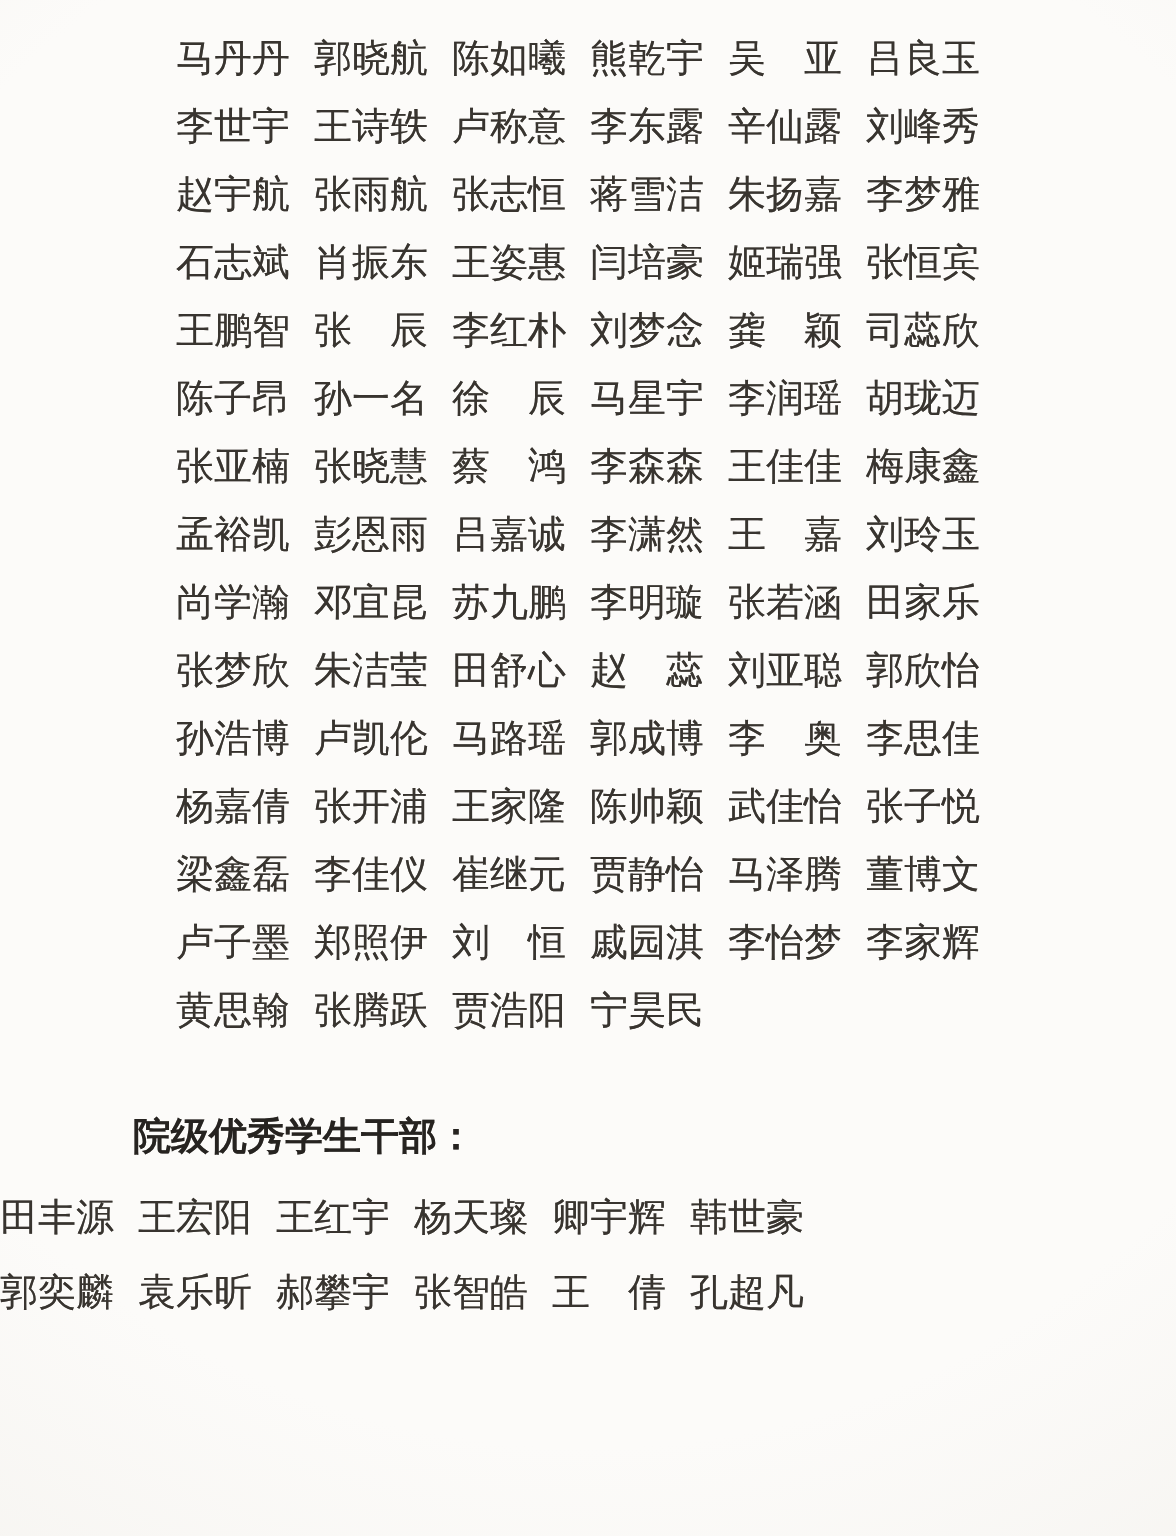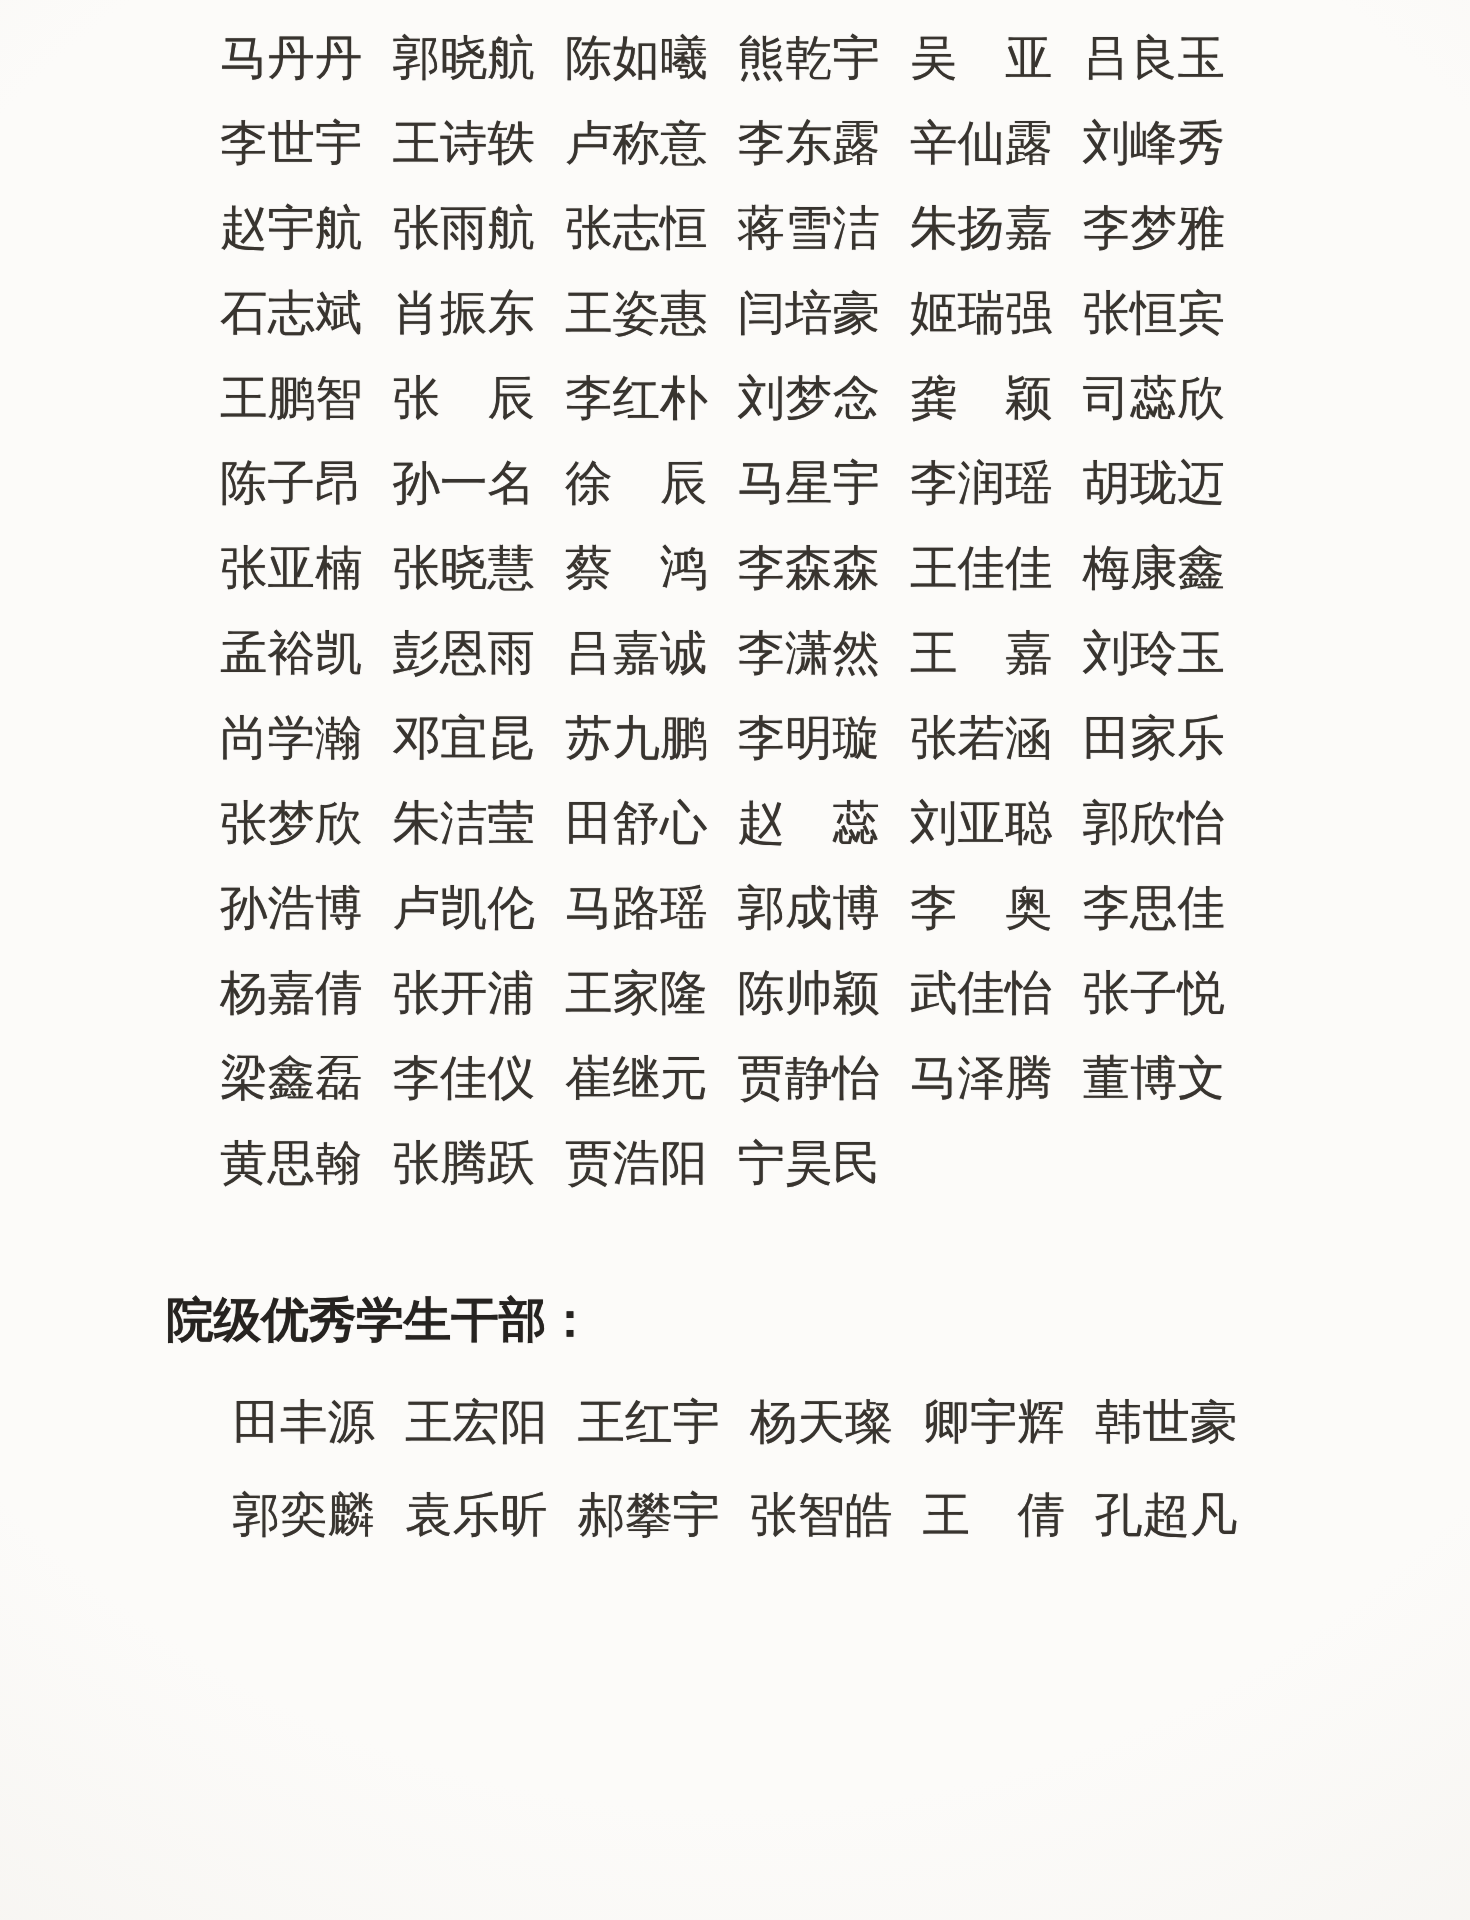--- a/index.html
+++ b/index.html
@@ -8,42 +8,42 @@
     font-family: "DejaVu Serif", "Liberation Serif", serif;
   }
   .page {
     position: relative;
     width: 1176px; height: 1536px;
     overflow: hidden;
     background:
       radial-gradient(125% 95% at 50% 42%, #fcfbf9 55%, #f4f2ee 86%, #eceae6 100%);
     color: #38342f;
   }
-  .main-list { padding-top: 12px; padding-left: 176px; }
+  .main-list { padding-top: 24px; padding-left: 176px; }
   .name-row { display: flex; height: 68px; align-items: center; }
   .name-cell {
     display: inline-block;
     width: 114px;
     margin-right: 24px;
     font-size: 38px;
     line-height: 1;
     white-space: pre;
     text-shadow: 0 0 0.6px rgba(56, 52, 47, 0.65);
   }
   .section-heading {
     margin: 70px 0 0 0;
     padding-left: 133px;
     font-family: "DejaVu Sans", "Liberation Sans", sans-serif;
     font-weight: 700;
     font-size: 38px;
     line-height: 1.2;
     color: #262320;
     text-shadow: 0 0 0.6px rgba(38, 35, 32, 0.6);
   }
-  .cadre-list { padding-left: 186px; margin-top: 20px; }
+  .cadre-list { margin-top: 20px; }
   .cadre-list .name-row { height: 75px; }
 </style>
 </head>
 <body>
 
 <div class="page">
   <div class="main-list">
       <div class="name-row">
         <span class="name-cell">马丹丹</span>
         <span class="name-cell">郭晓航</span>
@@ -142,20 +142,28 @@
       </div>
       <div class="name-row">
         <span class="name-cell">梁鑫磊</span>
         <span class="name-cell">李佳仪</span>
         <span class="name-cell">崔继元</span>
         <span class="name-cell">贾静怡</span>
         <span class="name-cell">马泽腾</span>
         <span class="name-cell">董博文</span>
       </div>
       <div class="name-row">
+        <span class="name-cell">卢子墨</span>
+        <span class="name-cell">郑照伊</span>
+        <span class="name-cell">刘　恒</span>
+        <span class="name-cell">戚园淇</span>
+        <span class="name-cell">李怡梦</span>
+        <span class="name-cell">李家辉</span>
+      </div>
+      <div class="name-row">
         <span class="name-cell">黄思翰</span>
         <span class="name-cell">张腾跃</span>
         <span class="name-cell">贾浩阳</span>
         <span class="name-cell">宁昊民</span>
       </div>
     </div>
 
   <div class="section-heading">院级优秀学生干部：</div>
 
   <div class="cadre-list">

